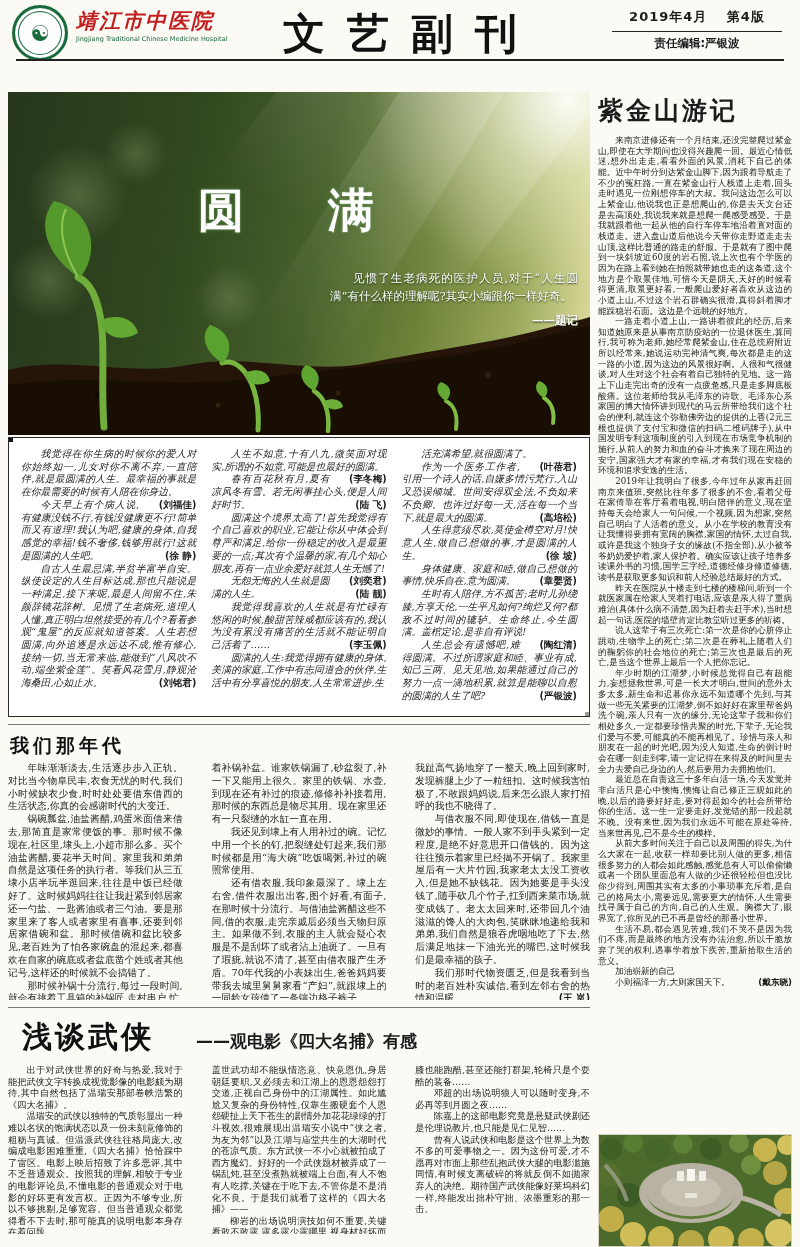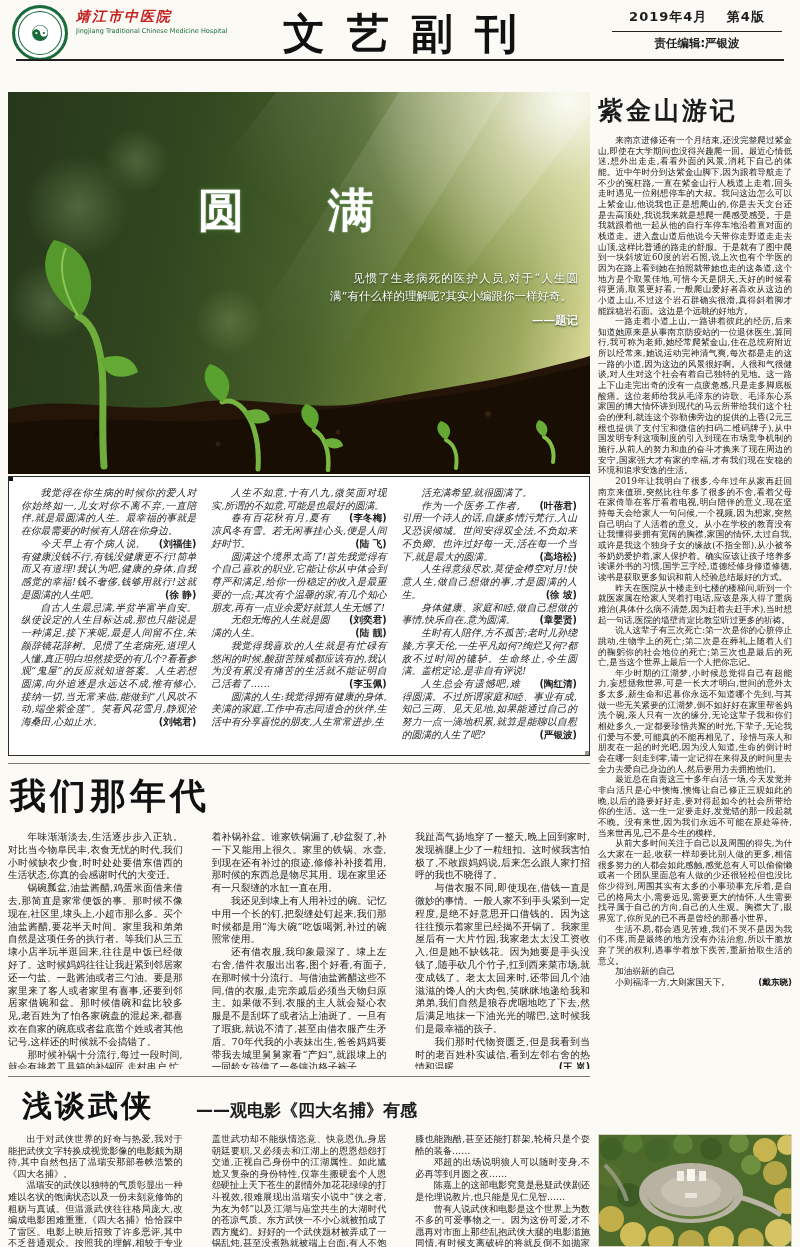--- a/index.html
+++ b/index.html
@@ -7,35 +7,35 @@
         font-family:"DejaVu Serif",serif;color:#1c1c1c;margin:0 auto;}
   
   .hdr{position:absolute;left:0;top:0;width:800px;height:62px;}
   .hdr-rule{position:absolute;left:16px;right:16px;top:59px;height:2px;background:#222;}
   .logo-wrap{position:absolute;left:12px;top:5px;display:flex;align-items:flex-start;}
   .logo-circle{width:50px;height:50px;border-radius:50%;border:3px solid #1a6b3c;display:flex;
         align-items:center;justify-content:center;color:#1a6b3c;font-size:22px;background:#fff;
         box-shadow:inset 0 0 0 3px #fff, inset 0 0 0 4px #1a6b3c;}
   .logo-txt{margin-left:8px;padding-top:4px;}
   .logo-cn{font-family:"DejaVu Serif",serif;font-style:italic;font-weight:bold;color:#c21f1f;
-        font-size:14px;letter-spacing:2px;line-height:1.1;}
+        font-size:21px;letter-spacing:2px;line-height:1.1;}
   .logo-en{font-size:6.5px;color:#1a6b3c;font-family:"DejaVu Sans",sans-serif;margin-top:3px;}
   .masthead{position:absolute;left:0;right:0;top:6px;text-align:center;
         font-family:"DejaVu Sans",sans-serif;font-weight:bold;font-size:42px;letter-spacing:22px;
         text-indent:22px;color:#111;}
   .hdr-right{position:absolute;right:18px;top:8px;width:170px;text-align:center;
         font-family:"DejaVu Sans",sans-serif;font-weight:bold;}
   .hdr-date{font-size:13px;letter-spacing:1px;}
   .hdr-date .ed{margin-left:14px;}
   .hdr-right hr{border:none;border-top:1.5px solid #222;margin:5px 0 4px 0;}
   .hdr-editor{font-size:11.5px;}
   
   .leftblock{position:absolute;left:8px;top:92px;width:582px;}
   
-  .hero{position:relative;width:582px;height:382px;overflow:hidden;
+  .hero{position:relative;width:582px;height:343px;overflow:hidden;
         background:
           radial-gradient(circle at 96% 2%, rgba(255,255,250,.95) 0%, rgba(245,243,205,.55) 12%, rgba(210,215,140,0) 30%),
           radial-gradient(circle at 12% 30%, rgba(190,220,150,.25) 0%, rgba(190,220,150,0) 9%),
           radial-gradient(circle at 7% 55%, rgba(200,230,160,.22) 0%, rgba(200,230,160,0) 7%),
           radial-gradient(circle at 22% 18%, rgba(200,230,160,.20) 0%, rgba(200,230,160,0) 6%),
           radial-gradient(circle at 38% 60%, rgba(215,235,170,.18) 0%, rgba(215,235,170,0) 8%),
           linear-gradient(100deg,#26371b 0%,#31471f 30%,#47602a 52%,#6d8238 70%,#9aa85c 85%,#d6d694 96%);}
   .ray{position:absolute;background:linear-gradient(to bottom,rgba(255,255,255,.5),rgba(255,255,255,0));
         transform-origin:top right;}
   .ray1{right:-40px;top:-30px;width:260px;height:330px;transform:rotate(38deg);opacity:.5;}
@@ -55,21 +55,21 @@
   .resp-col{flex:1;font-size:9.8px;line-height:1.3;font-style:italic;text-align:justify;}
   .resp-col p{margin:0;text-indent:2em;}
   .corner{position:absolute;width:9px;height:9px;background:#111;}
   .corner.c-tl{left:-5px;top:-5px;box-shadow:4px 4px 0 #fff;}
   .corner.c-br{right:-5px;bottom:-5px;background:#9a9a8f;box-shadow:-4px -4px 0 #fff;}
   .au{float:right;font-weight:bold;font-style:normal;font-family:"DejaVu Sans",sans-serif;font-size:9.6px;}
   .sec-rule{border:none;border-top:1px solid #777;margin:7px 0 0 0;}
   
   .sec-title{font-family:"DejaVu Sans",sans-serif;font-weight:bold;color:#111;}
   .era{margin-top:8px;}
-  .era .sec-title{font-size:36px;letter-spacing:4px;margin:2px 0 10px 2px;}
+  .era .sec-title{font-size:19px;letter-spacing:4px;margin:2px 0 3px 2px;}
   .cols3{display:flex;gap:29px;overflow:hidden;text-align:justify;}
   .cols3 .c{flex:1;}
   .cols3 p{margin:0;text-indent:2em;}
   .era .cols3{height:238px;font-size:9.7px;line-height:1.32;}
   .wuxia{margin-top:9px;}
   .wuxia-head{display:flex;align-items:baseline;gap:42px;margin:0 0 6px 14px;}
   .wuxia .sec-title{font-size:30px;letter-spacing:3px;}
   .wuxia-sub{font-family:"DejaVu Sans",sans-serif;font-weight:bold;font-size:17px;}
   .wuxia .cols3{height:170px;font-size:9.2px;line-height:1.26;}
   

